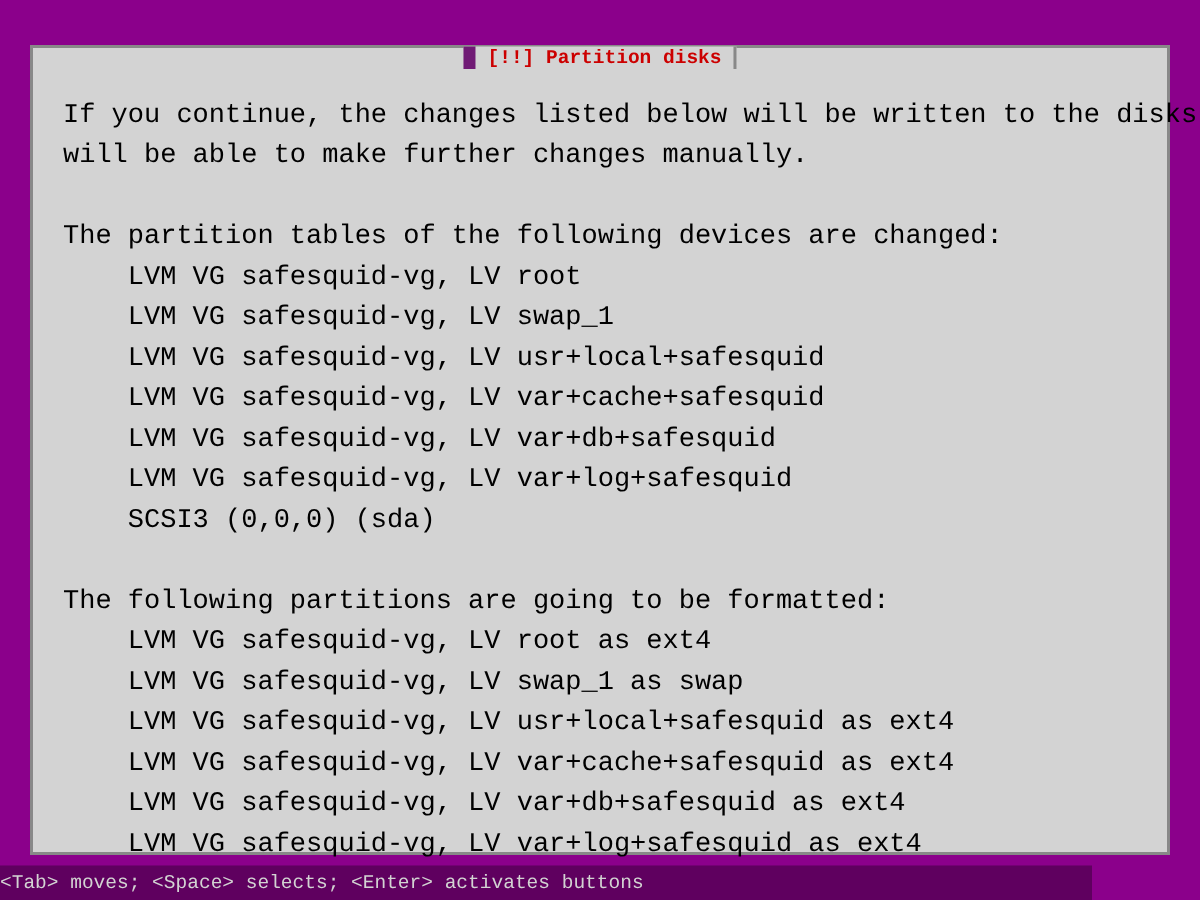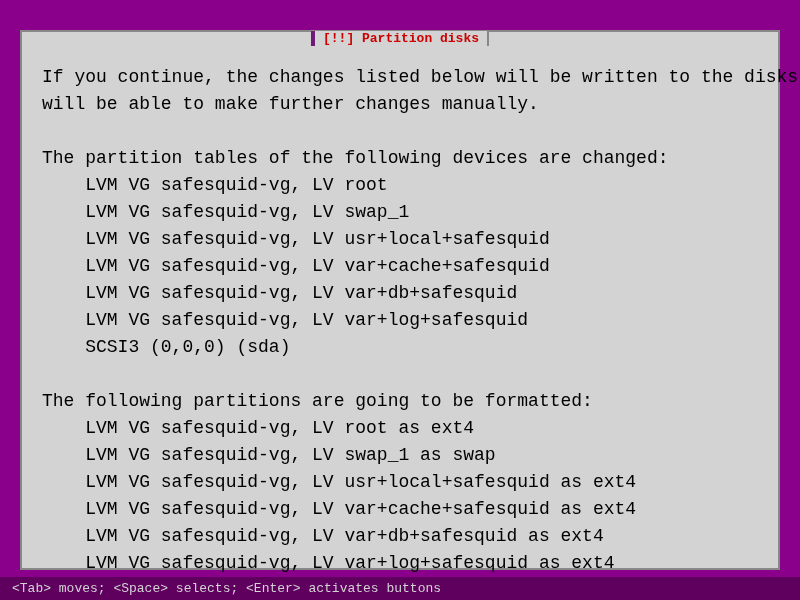--- a/index.html
+++ b/index.html
@@ -31,21 +31,21 @@
       position: absolute;
       top: -1px;
       left: 50%;
       transform: translateX(-50%);
       background-color: #d3d3d3;
       color: #cc0000;
       padding: 0 8px;
       font-weight: bold;
       white-space: nowrap;
       font-size: 13px;
-      border-left: 4px solid #701a75;
+      border-left: 8px solid #701a75;
       border-right: 2px solid #888;
     }
 
     .content {
       margin-top: 16px;
       padding: 16px 20px;
       flex: 1;
       color: #000;
       line-height: 1.5;
       white-space: pre;
@@ -75,26 +75,26 @@
       background-color: #b91c1c;
       color: #000;
       padding: 1px 4px;
       font-family: 'Courier New', Courier, monospace;
       font-size: 10px;
       border: none;
       cursor: pointer;
     }
 
     .statusbar {
-      width: 800px;
+      width: 728px;
       background-color: #5f005f;
       color: #d3d3d3;
       font-family: 'Courier New', Courier, monospace;
       font-size: 13px;
-      padding: 4px 12px;
+      padding: 4px 0;
       position: absolute;
       bottom: 0;
       left: 0;
     }
   </style>
 </head>
 <body>
 
 <div class="screen">
   <div class="title-bar">[!!] Partition disks</div>

